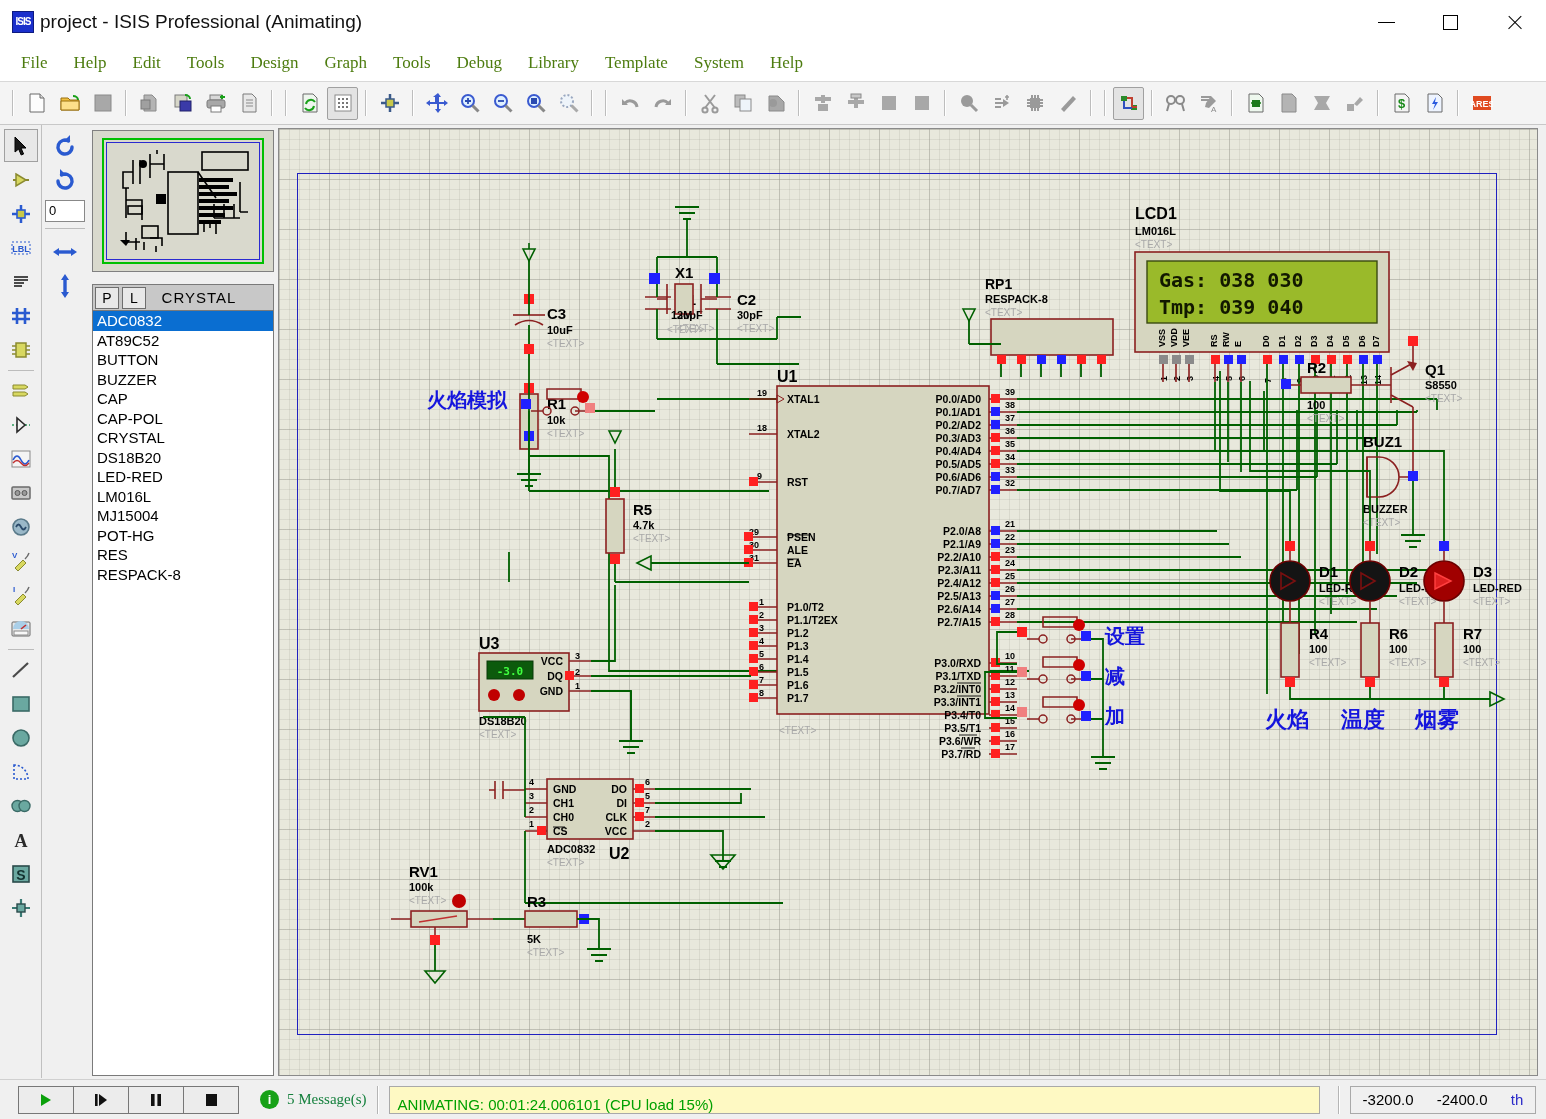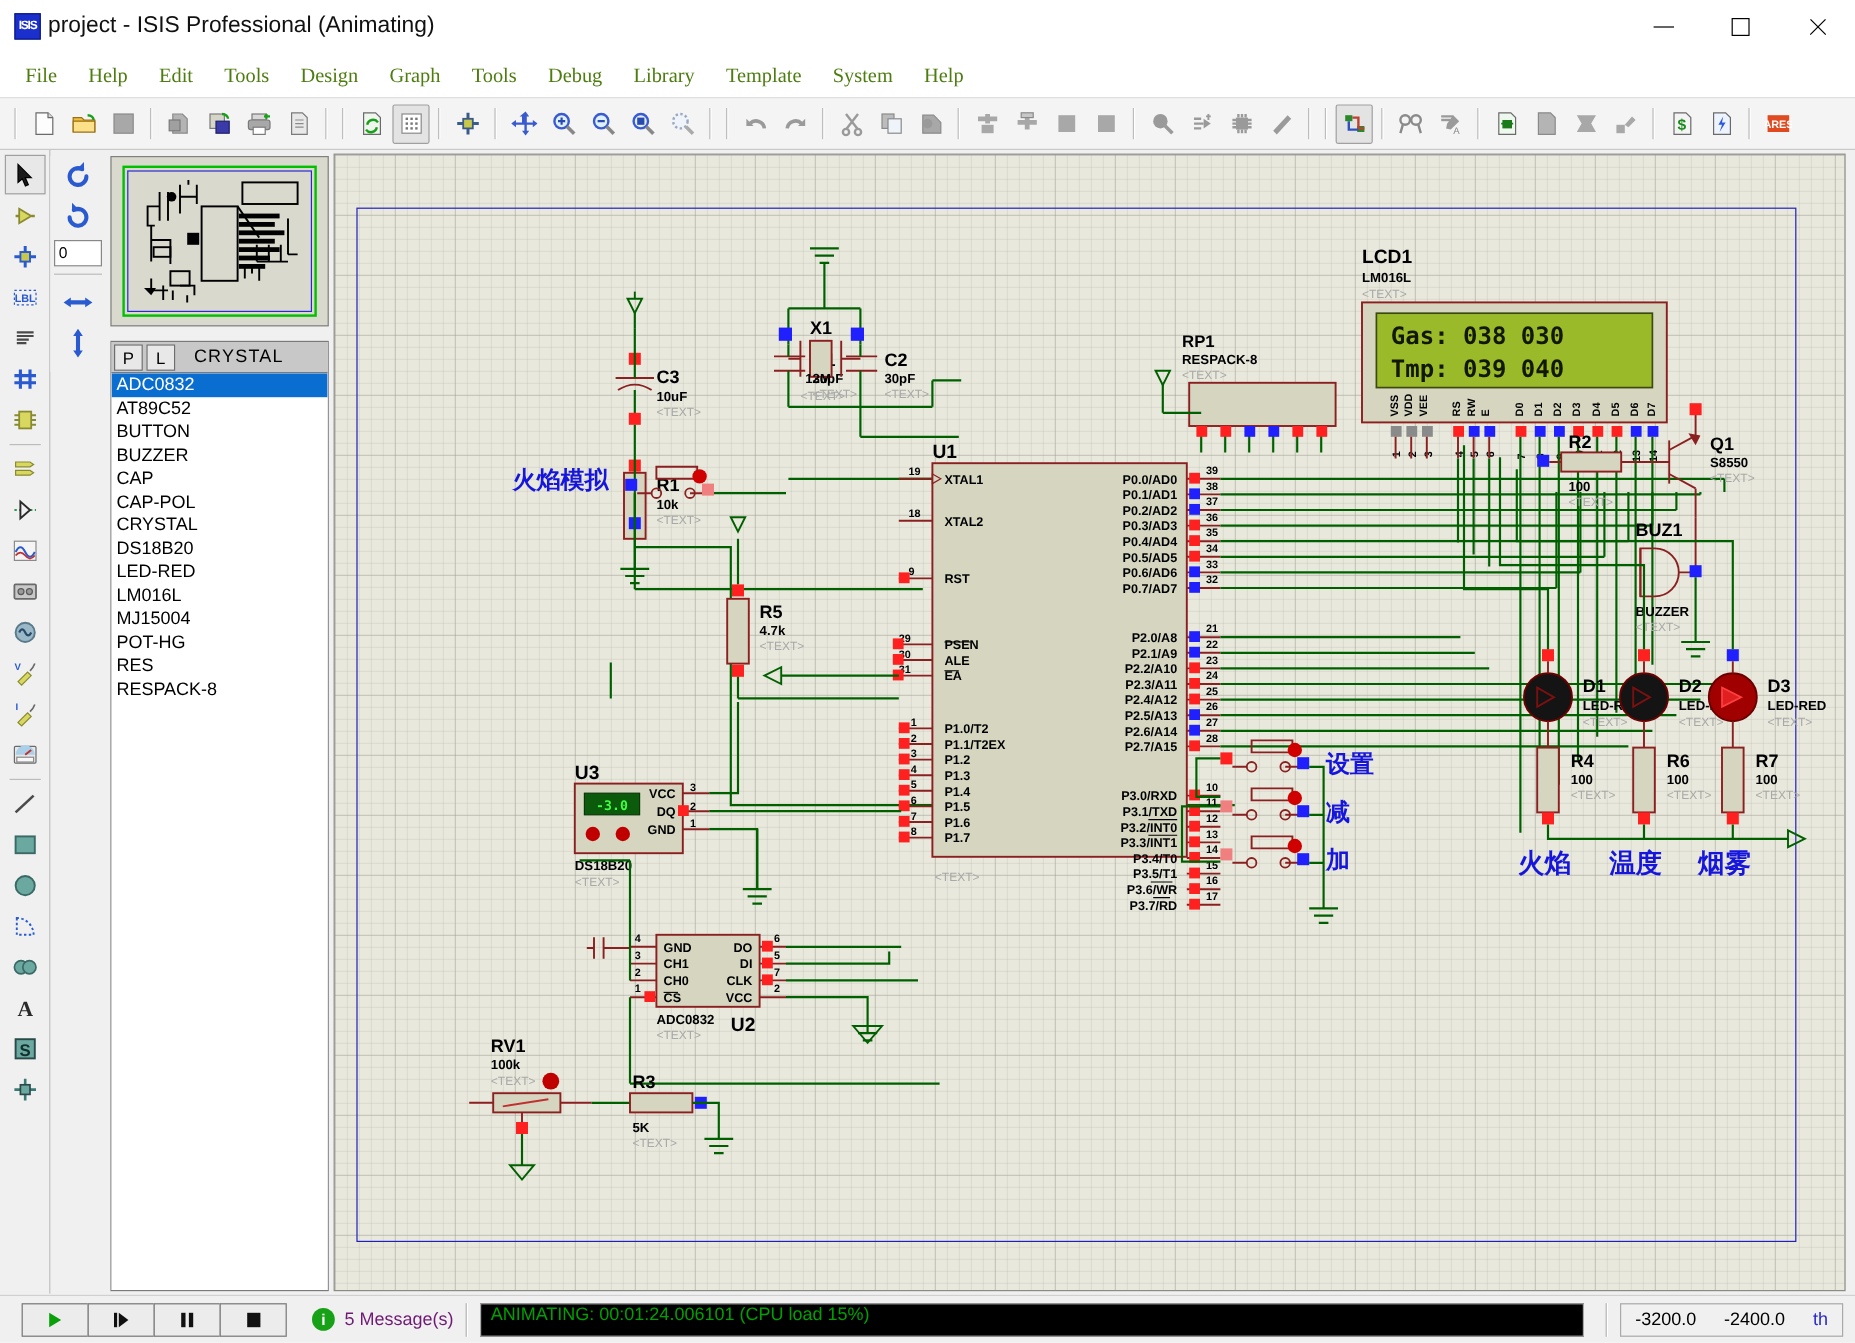--- a/index.html
+++ b/index.html
@@ -139,25 +139,25 @@
   .sim-btn {
     width: 56px; height: 28px; background: #ececec; border: 1px solid #777;
     display: flex; align-items: center; justify-content: center; margin-right: -1px;
   }
   .msg-box { display: flex; align-items: center; margin-left: 22px; }
   .info-icon {
     width: 19px; height: 19px; border-radius: 50%; background: #17a117; color: #fff;
     font-size: 13px; font-weight: bold; display: flex; align-items: center; justify-content: center;
     margin-right: 8px;
   }
-  .msg-text { font-size: 15px; color: #701a75; }
+  .msg-text { font-size: 15px; color: #15803d; font-family: Liberation Serif, serif; }
   .status-sep { width: 2px; height: 28px; border-left: 1px solid #b5b5b5; border-right: 1px solid #fff; margin: 0 10px; }
   .anim-field {
-    flex: 1; height: 28px; background: #000000; border: 1px solid #a9a9a9;
-    display: flex; align-items: flex-start; padding-left: 8px; margin-right: 8px;
+    flex: 1; height: 28px; background: #fef9c3; border: 1px solid #a9a9a9;
+    display: flex; align-items: flex-end; padding-left: 8px; margin-right: 8px;
   }
   .anim-text { font-size: 15px; color: #00a000; font-family: "Liberation Sans", sans-serif; }
   .coord-field {
     width: 186px; height: 28px; background: #f0f0f0; border: 1px solid #a9a9a9;
     display: flex; align-items: center; justify-content: space-around; margin-right: 10px;
   }
   .coord-text { font-size: 15px; color: #000; }
   .coord-th { font-size: 15px; color: #2a2ac8; font-weight: normal; }
   .cn { font-family: "DejaVu Sans", sans-serif; font-weight: bold; fill: #1515dd; }
 </style>

